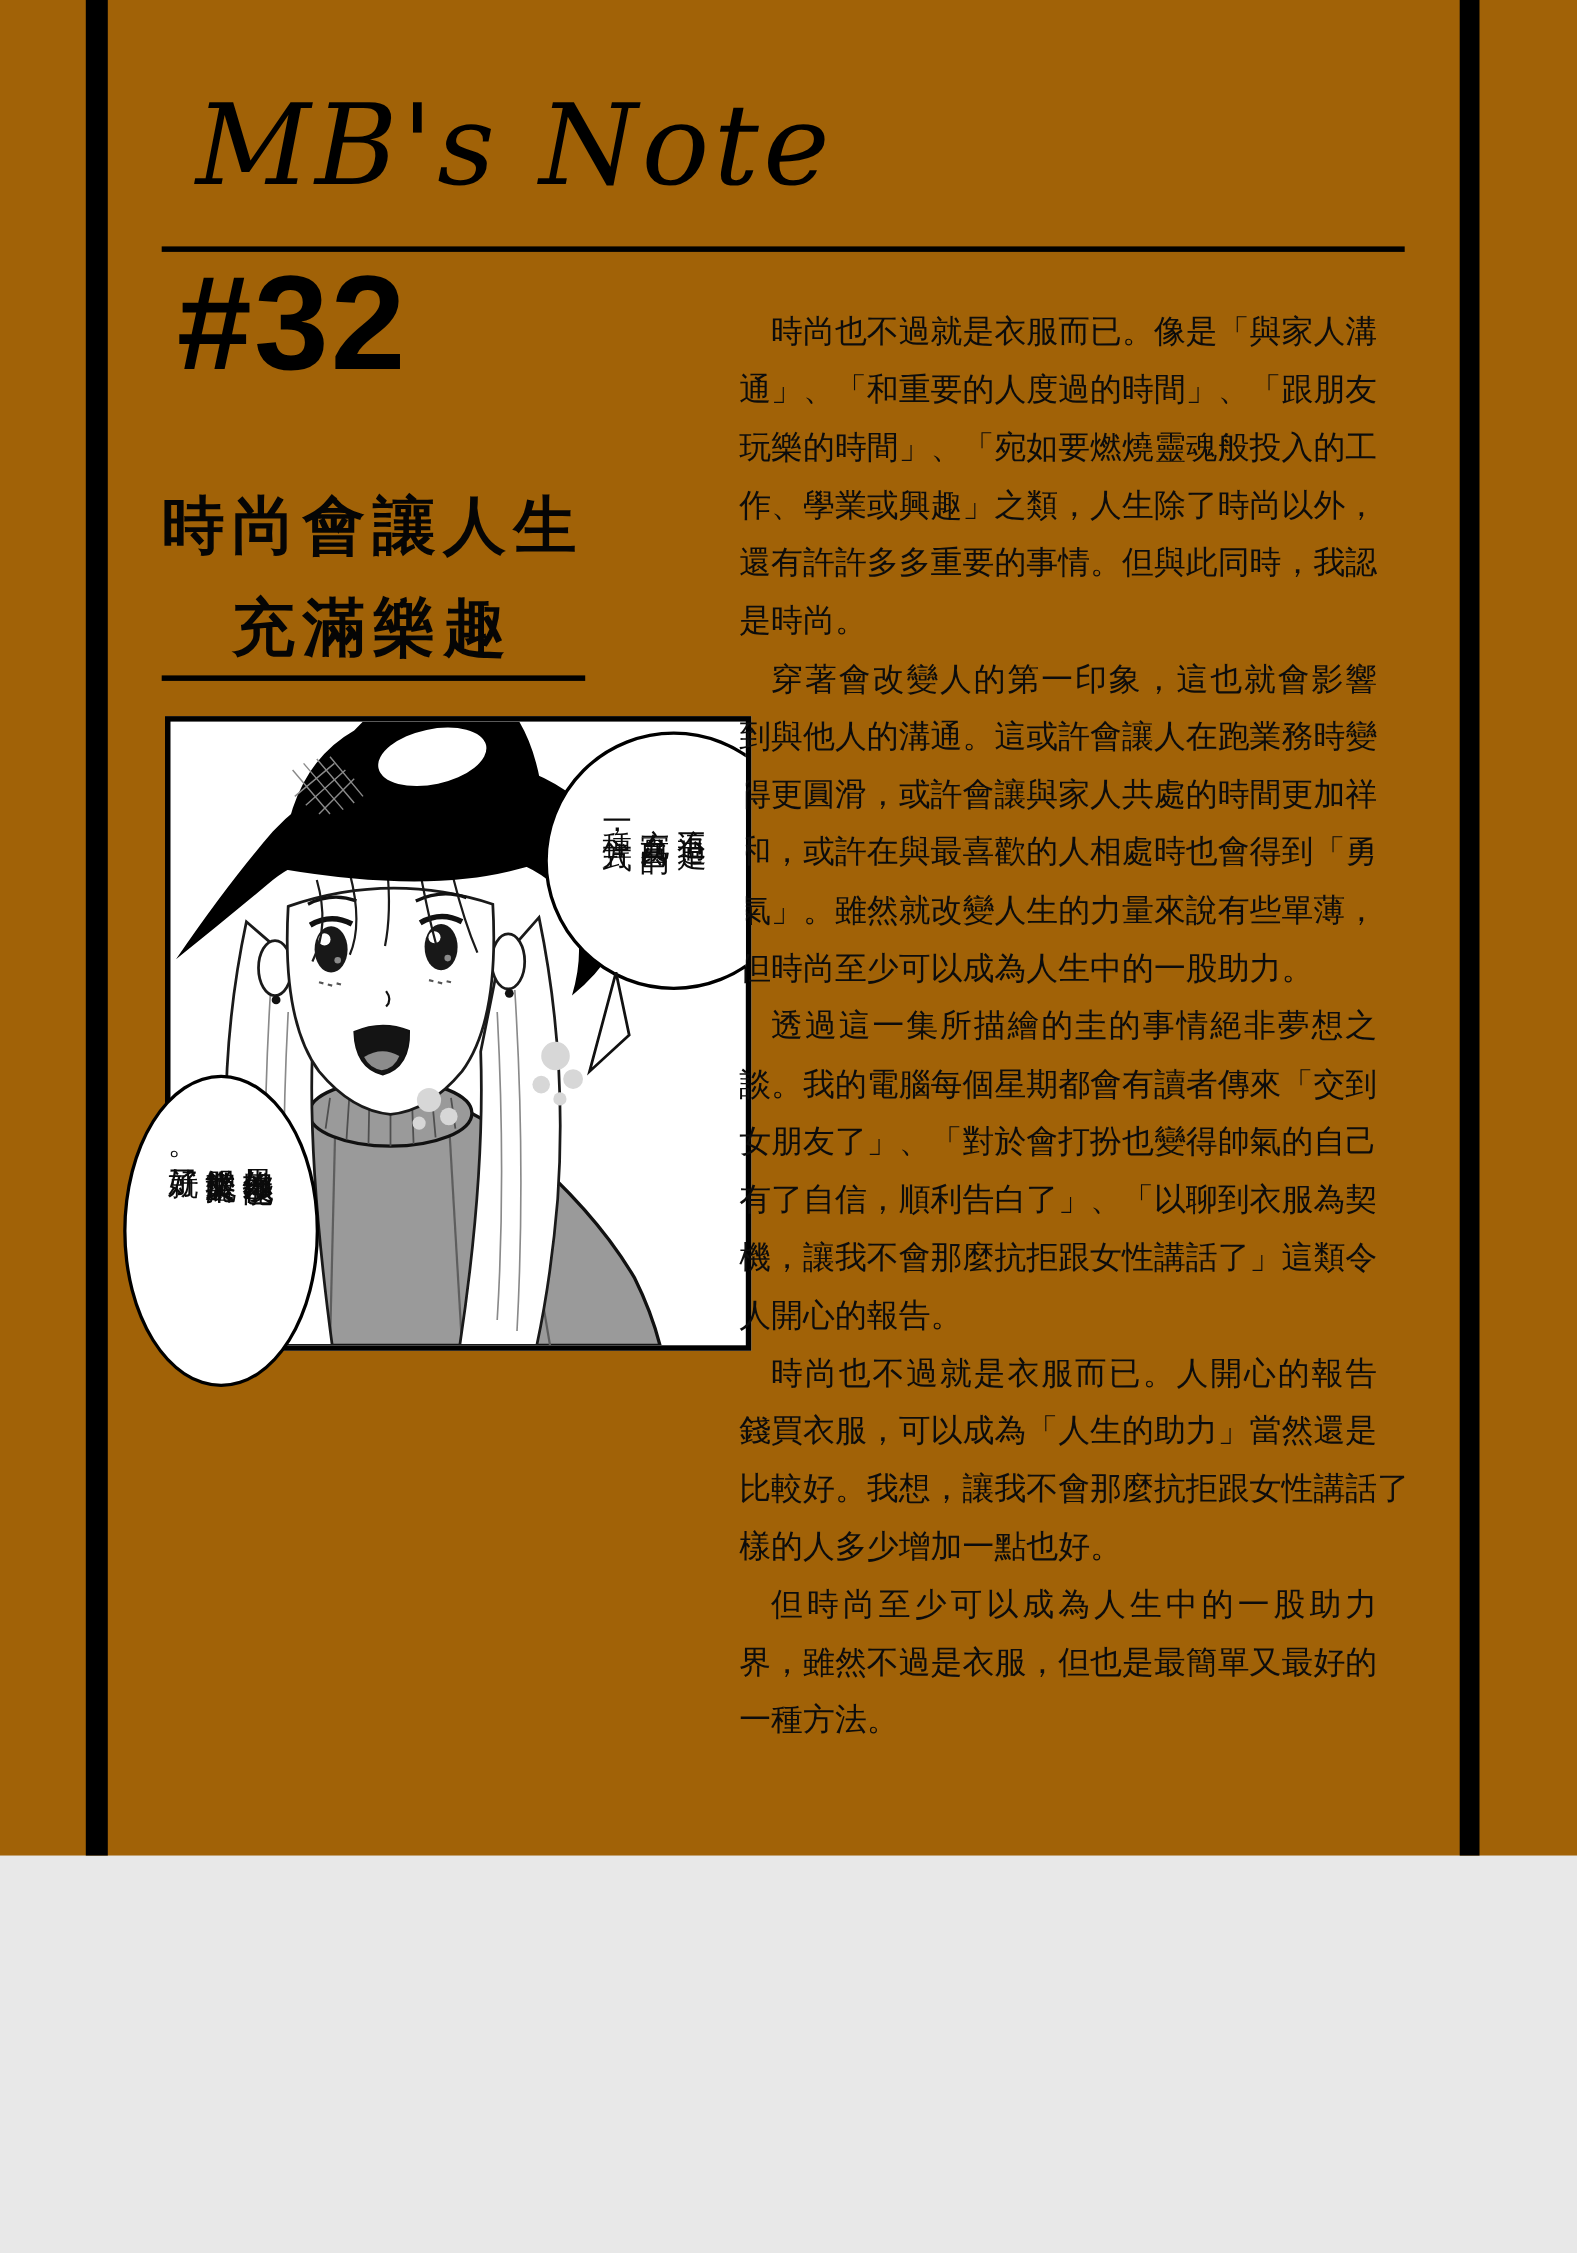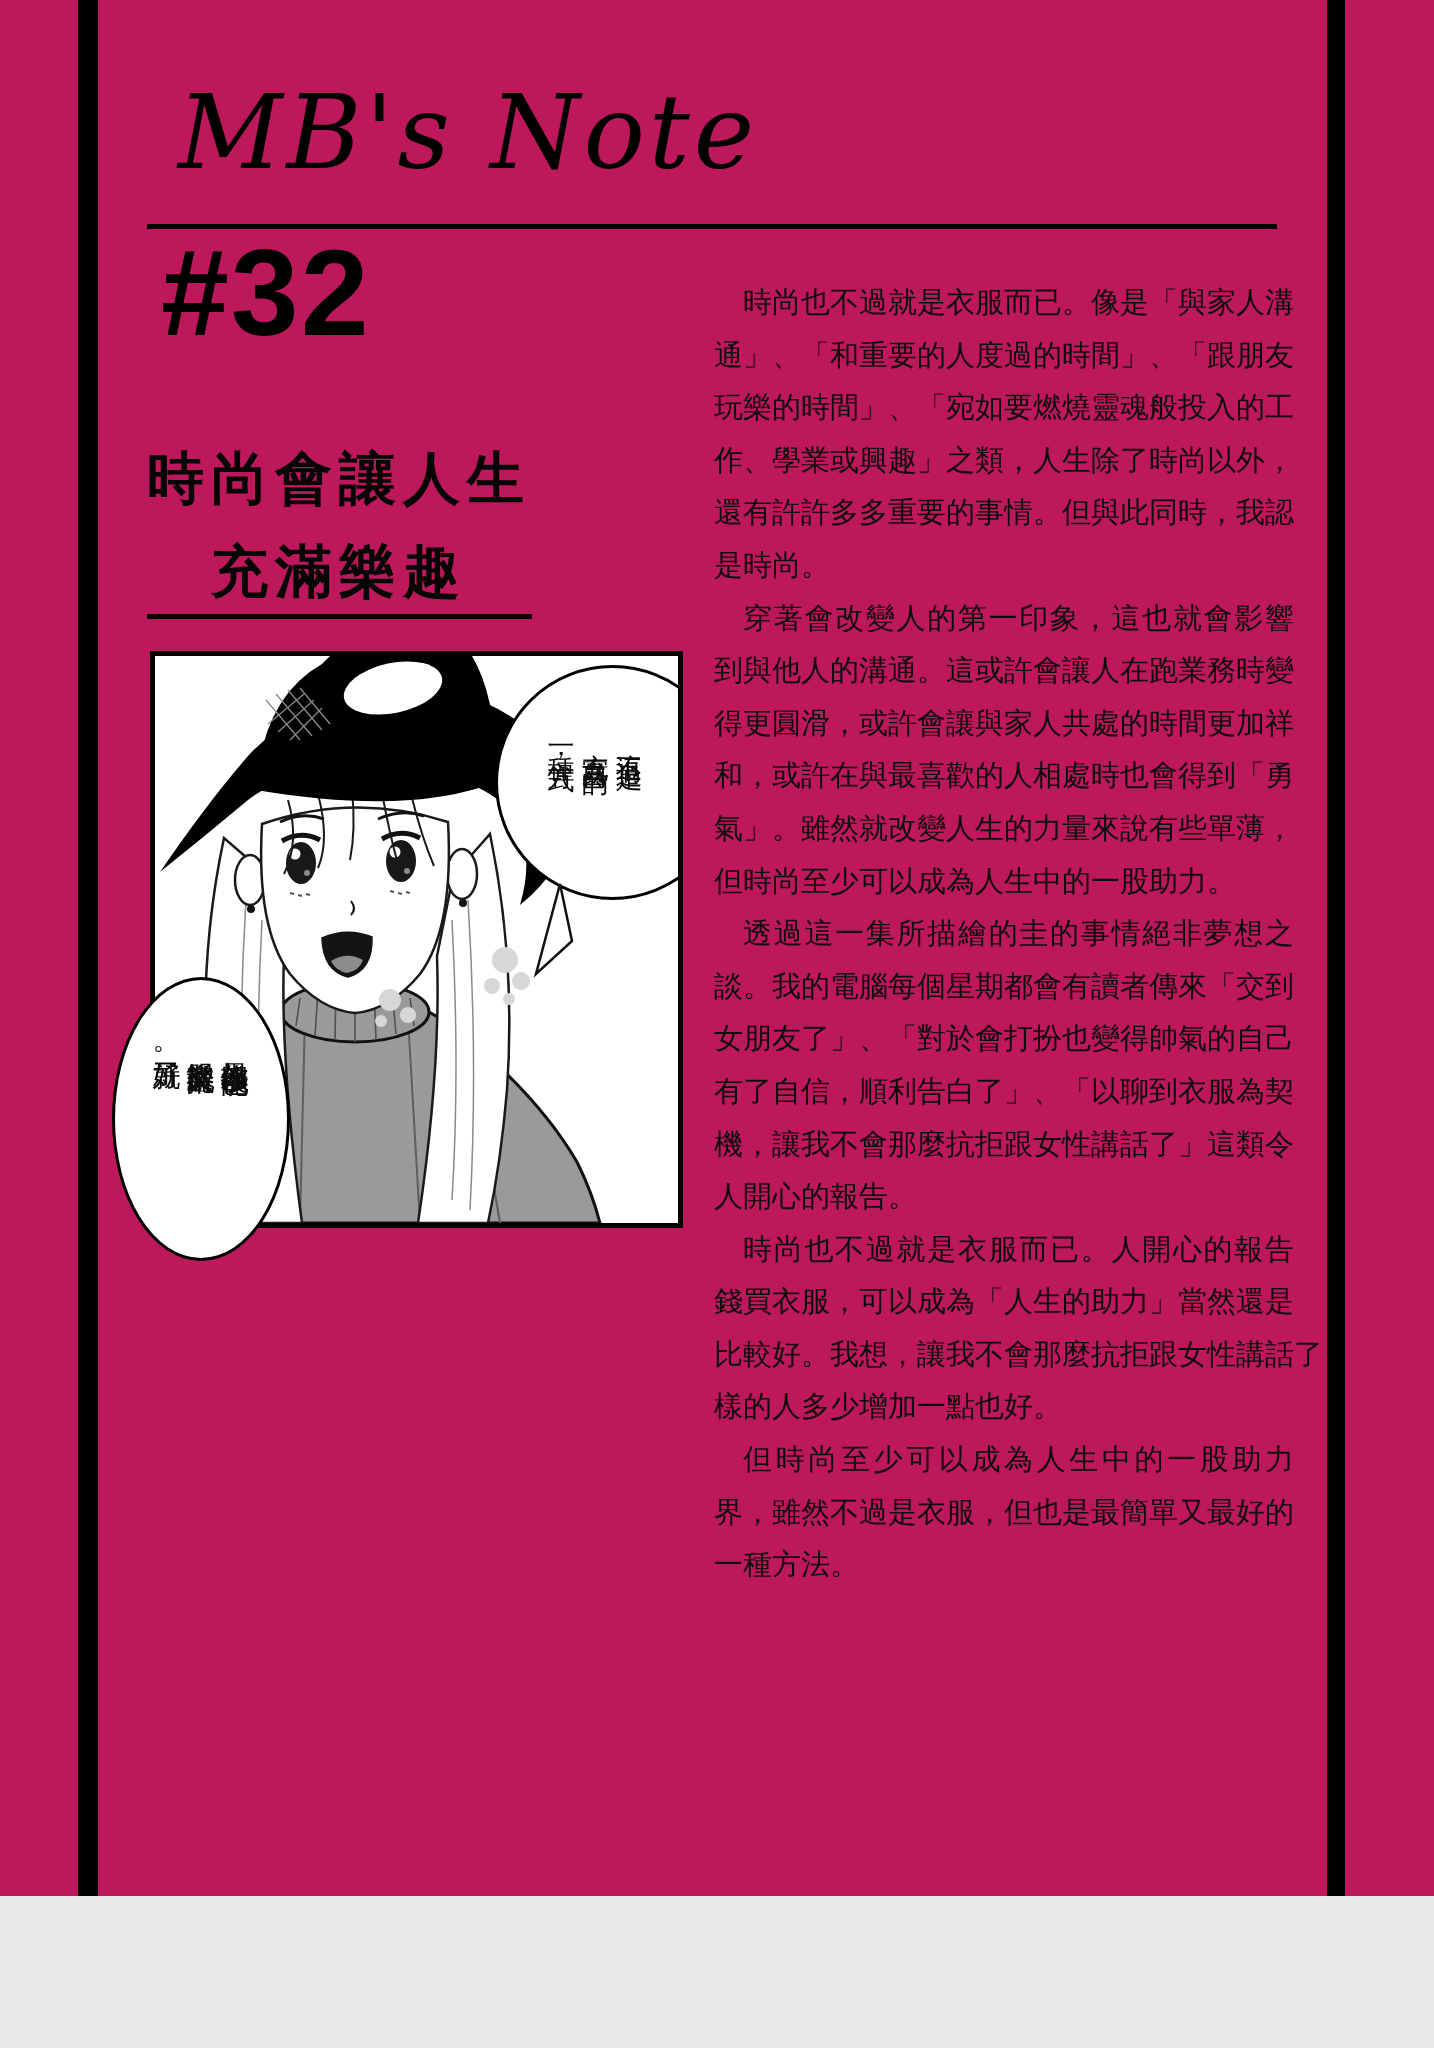--- a/index.html
+++ b/index.html
@@ -1,16 +1,16 @@
 <!DOCTYPE html>
 <html><head>
 <meta charset="utf-8">
 <style>
   html,body{margin:0;padding:0;background:#e8e8e8;}
-  .page{position:relative;width:1434px;height:1896px;background:#be185d;overflow:hidden;
+  .page{position:relative;width:1434px;height:1687px;background:#a16207;overflow:hidden;
         font-family:"Liberation Sans",sans-serif;color:#0b0b0b;}
   .edge-bar{position:absolute;top:0;height:2048px;background:#000;}
   .edge-bar.left{left:78px;width:20px;}
   .edge-bar.right{left:1327px;width:18px;}
 
   .brand{position:absolute;left:178px;top:58px;font-family:"DejaVu Serif",serif;
          font-style:italic;font-size:102px;line-height:150px;letter-spacing:4px;color:#000;white-space:nowrap;}
   .brand-rule{position:absolute;left:147px;top:224px;width:1130px;height:5px;background:#000;}
   .issue{position:absolute;left:161px;top:232px;font-size:122px;line-height:122px;
          font-weight:700;letter-spacing:2px;color:#000;}
@@ -27,21 +27,21 @@
   .bubble{position:absolute;background:#fff;border:3.5px solid #000;border-radius:50%;box-sizing:border-box;}
   .bubble.right{left:340px;top:9px;width:235px;height:235px;z-index:5;}
   .bubble.left{left:112px;top:977px;width:178px;height:284px;z-index:7;}
 
   .vtext{position:absolute;writing-mode:vertical-rl;text-orientation:upright;color:#0b0b0b;}
   .bubble.right .vtext{left:46px;top:64px;height:168px;font-size:27px;letter-spacing:4px;}
   .bubble.left  .vtext{left:34px;top:60px;height:212px;font-size:28px;letter-spacing:1px;}
   .vline{line-height:34px;font-weight:500;}
 
   
-  .essay{position:absolute;left:714px;top:276px;width:580px;}
+  .essay{position:absolute;left:672px;top:276px;width:580px;}
   .bline{height:52.6px;line-height:52.6px;font-size:29px;font-weight:500;color:#0c0c0c;
          text-align:justify;text-align-last:justify;white-space:nowrap;}
   .bline.last{text-align-last:left;}
   .bline.first{text-indent:29px;}
 
   .footer-rule{position:absolute;left:147px;top:1898px;width:1150px;height:4px;background:#111;}
   .footer-label{position:absolute;right:125px;top:1910px;font-size:25px;font-weight:700;
                 letter-spacing:0.5px;color:#000;}
 </style>
 </head>

